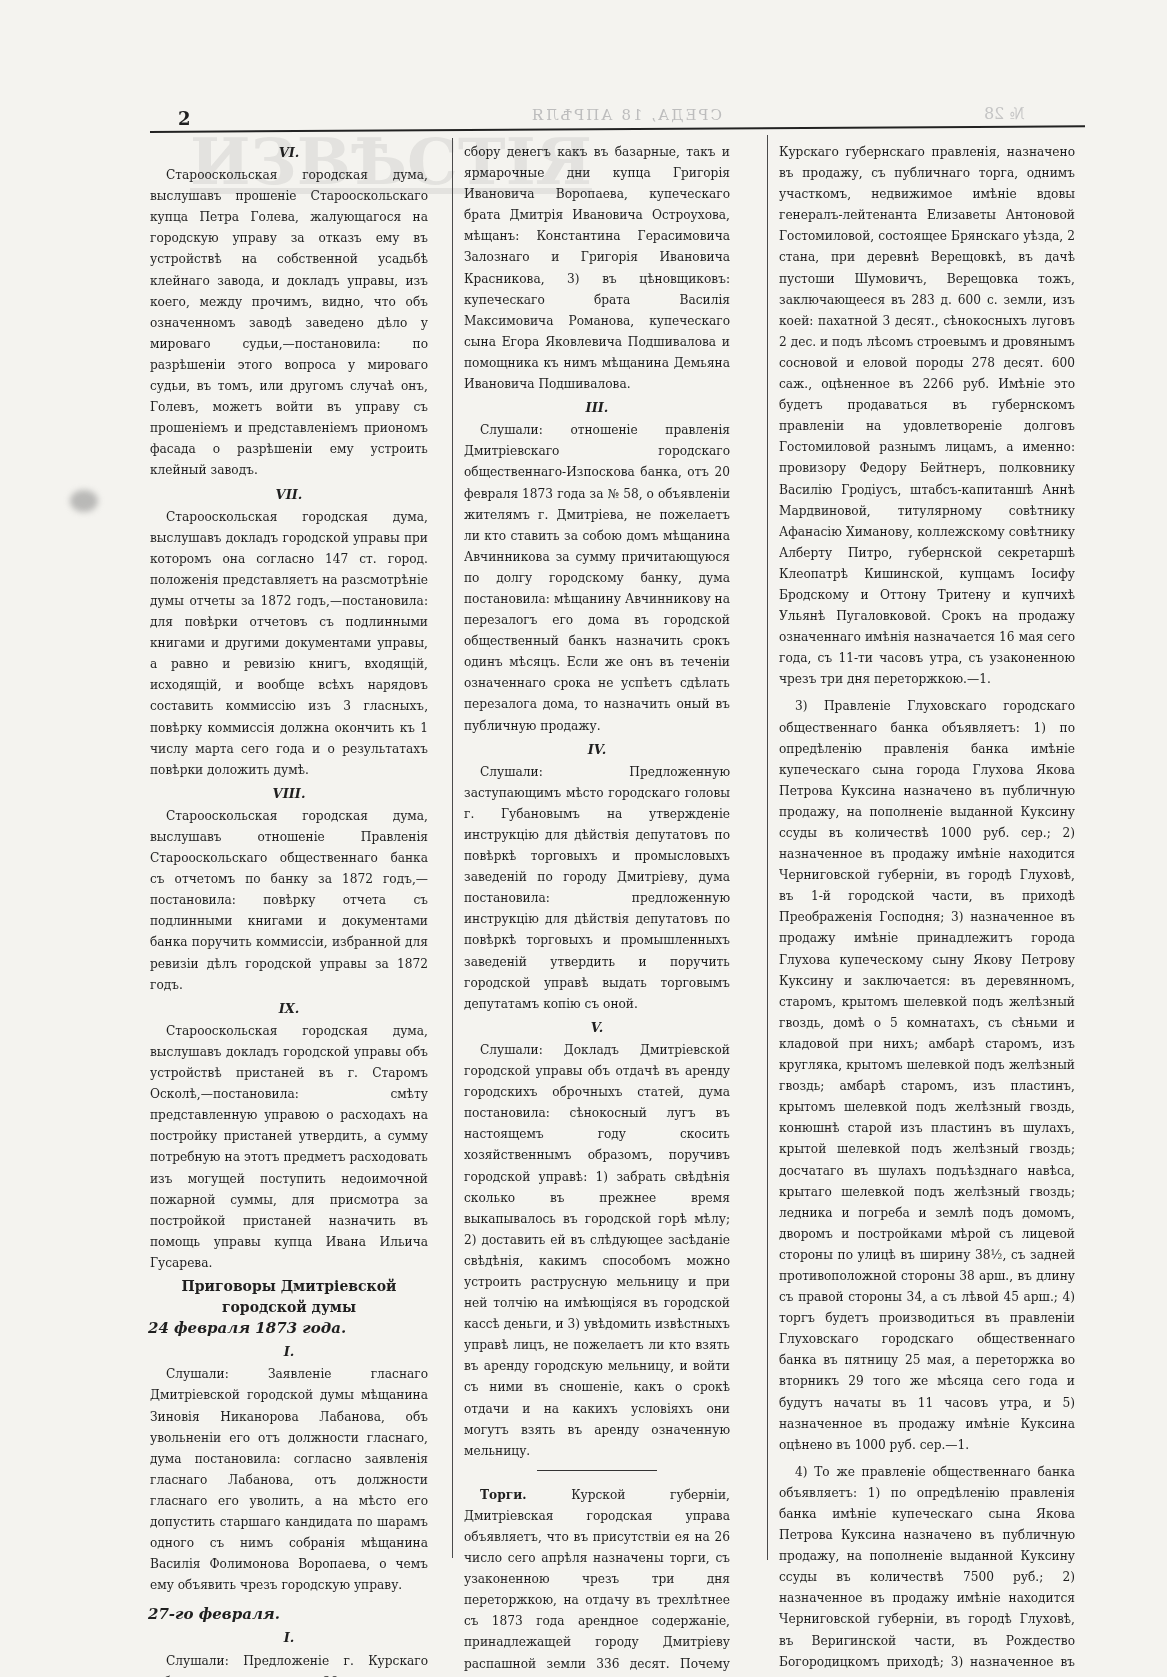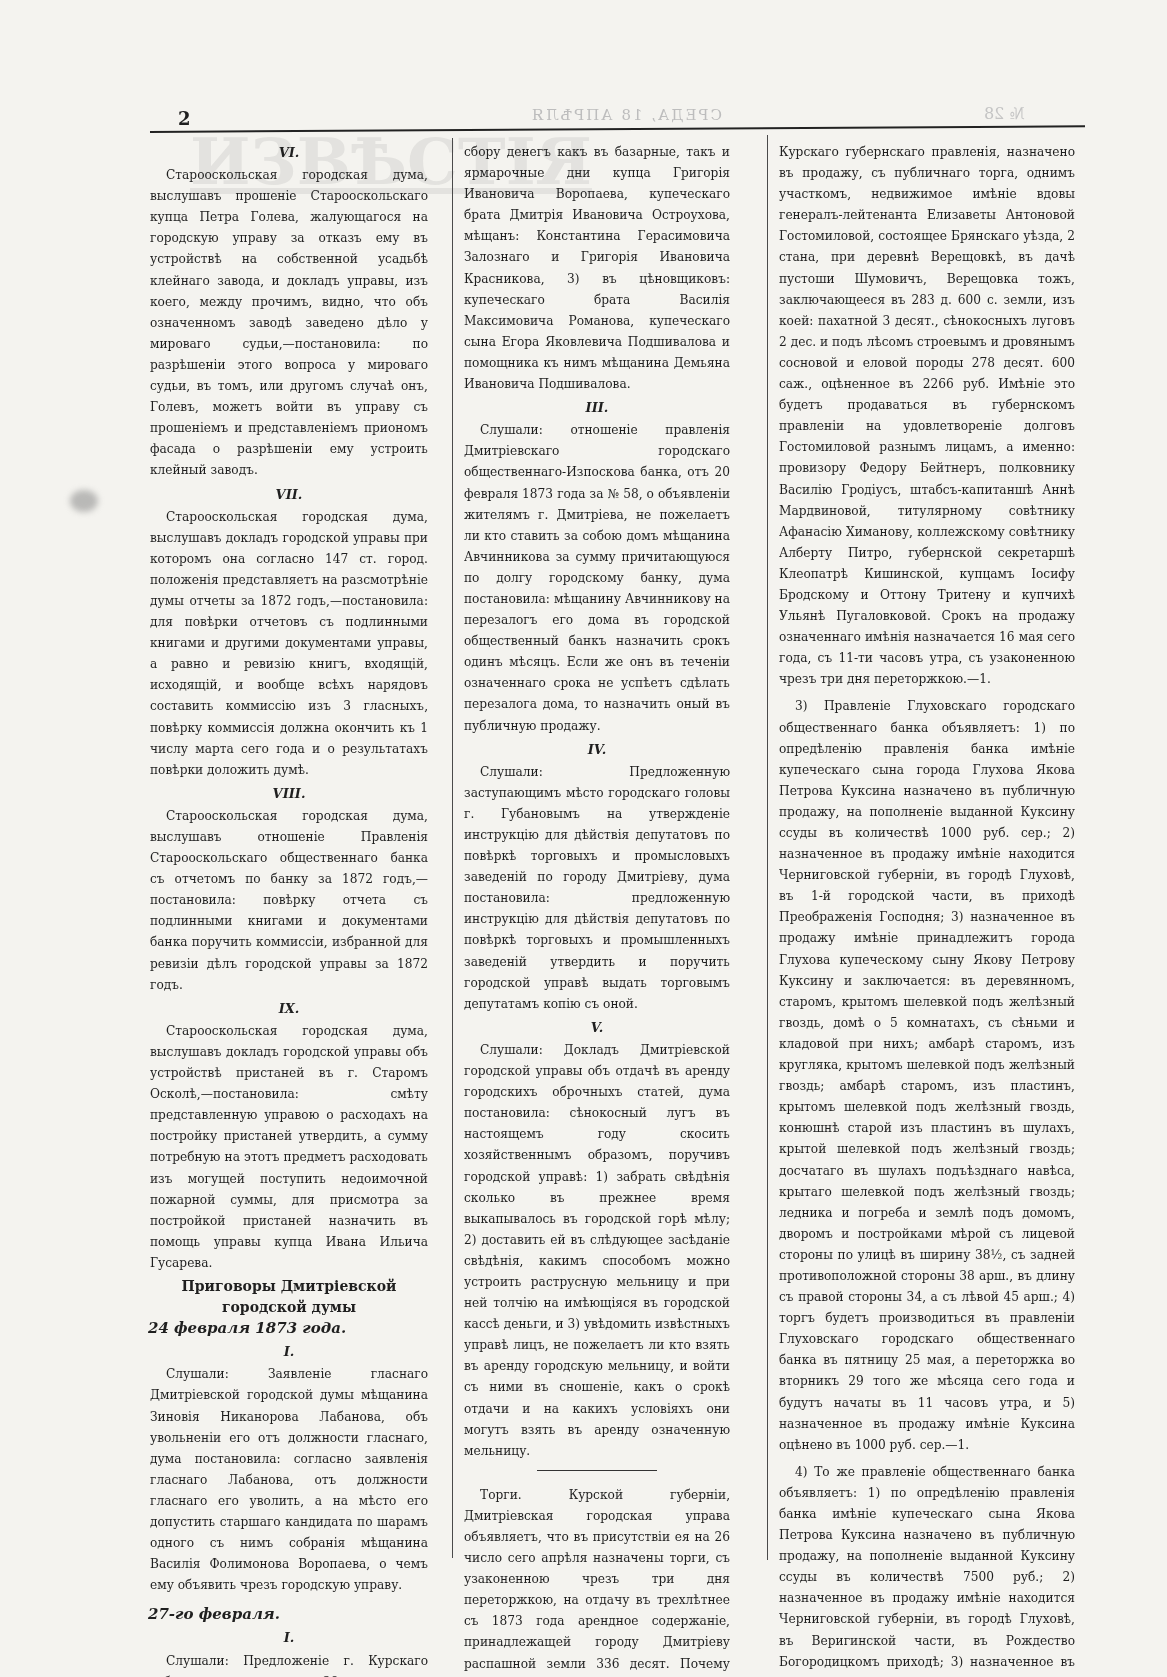--- a/index.html
+++ b/index.html
@@ -27,21 +27,21 @@
     text-align: justify;
   }
   .col1 { left: 148px; width: 282px; }
   .col2 { left: 462px; width: 270px; }
   .col3 { left: 777px; width: 300px; }
   .col-rule { position: absolute; width: 1px; background: #4a4a4a; }
   .rule1 { left: 452px; top: 138px; height: 1420px; }
   .rule2 { left: 767px; top: 135px; height: 1425px; }
   .sec { text-align: center; font-weight: bold; font-size: 13px; margin: 2px 0; font-style: italic; }
   .p { text-indent: 16px; margin: 2px; }
-  .b { font-weight: normal; }
+  .b { font-weight: bold; }
   .title { text-align: center; font-weight: bold; font-size: 14px; }
   .subtitle { text-align: left; font-weight: bold; font-style: italic; font-size: 15px; }
   .hr-short { width: 120px; height: 1px; background: #333; margin: 8px auto 14px; }
   .smudge { position: absolute; left: 70px; top: 490px; width: 28px; height: 22px; border-radius: 50%; background: #8a8a8a; opacity: 0.55; filter: blur(3px); }
   .ghost { position: absolute; color: rgba(150,150,150,0.18); font-weight: bold; font-size: 64px; pointer-events: none; }
 </style>
 </head>
 <body>
 
 <div class="smudge"></div>

